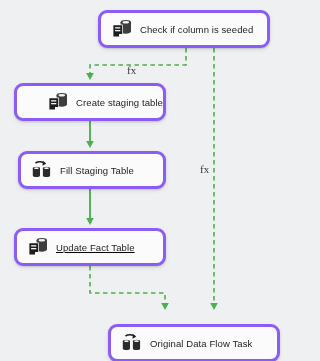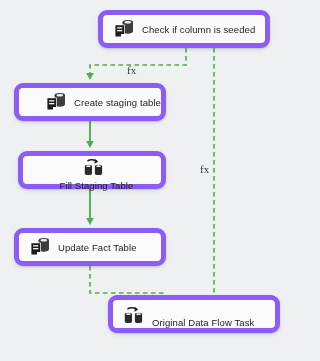--- a/index.html
+++ b/index.html
@@ -23,21 +23,21 @@
     position: absolute;
     left: 0;
     top: 0;
     width: 300px;
     height: 361px;
   }
   .task-box {
     position: absolute;
     box-sizing: border-box;
     background: #fbfbfb;
-    border: 5px solid #8b5cf6;
+    border: 3px solid #8b5cf6;
     border-radius: 9px;
     box-shadow: 0 1px 2px rgba(0,0,0,0.13), 0 2px 5px rgba(0,0,0,0.07);
     display: flex;
     align-items: center;
     padding-left: 9px;
     z-index: 5;
   }
   .task-icon {
     flex: 0 0 auto;
     width: 24px;
@@ -115,48 +115,48 @@
       <path d="M10.6,5.3 L10.6,14.6 C10.6,15.8 13,16.8 15.8,16.8 C18.6,16.8 21,15.8 21,14.6 L21,5.3 Z" fill="#3d3d3d"></path>
       <ellipse cx="15.8" cy="5.3" rx="3.3" ry="1.3" fill="#f2f2f2"></ellipse>
       <path d="M3.4,8.2 L12.2,8.2 L12.2,17.0 L9.0,17.0 L9.0,19.6 L3.4,19.6 Z" fill="#1d1d1d" stroke="#f7f7f7" stroke-width="1.5" stroke-linejoin="round"></path>
       <path d="M3.4,8.2 L12.2,8.2 L12.2,17.0 L9.0,17.0 L9.0,19.6 L3.4,19.6 Z" fill="#1d1d1d"></path>
       <rect x="5.1" y="10.2" width="5.2" height="1.3" fill="#f7f7f7"></rect>
       <rect x="5.1" y="13.0" width="5.2" height="1.3" fill="#f7f7f7"></rect>
     </svg>
     <span class="task-label">Create staging table</span>
   </div>
 
-  <div class="task-box" style="left:18px; top:151px; width:148px; height:38px;flex-direction:column;">
+  <div class="task-box" style="left:18px; top:151px; width:148px; height:38px;">
     <svg class="task-icon" viewBox="0 0 24 24" xmlns="http://www.w3.org/2000/svg">
       <path d="M5.5,5.0 C8.2,3.2 12.4,3.4 14.9,5.4" fill="none" stroke="#1d1d1d" stroke-width="1.7"></path>
       <path d="M12.9,3.0 L16.2,5.8 L12.5,7.7 Z" fill="#1d1d1d"></path>
       <ellipse cx="6.4" cy="10.2" rx="3.6" ry="1.5" fill="#2b2b2b"></ellipse>
       <path d="M2.8,10.2 L2.8,17.4 C2.8,18.3 4.4,19.0 6.4,19.0 C8.4,19.0 10.0,18.3 10.0,17.4 L10.0,10.2 Z" fill="#2b2b2b"></path>
       <ellipse cx="6.4" cy="10.2" rx="2.3" ry="0.9" fill="#f2f2f2"></ellipse>
       <ellipse cx="16.5" cy="10.2" rx="3.6" ry="1.5" fill="#2b2b2b"></ellipse>
       <path d="M12.9,10.2 L12.9,17.4 C12.9,18.3 14.5,19.0 16.5,19.0 C18.5,19.0 20.1,18.3 20.1,17.4 L20.1,10.2 Z" fill="#2b2b2b"></path>
       <ellipse cx="16.5" cy="10.2" rx="2.3" ry="0.9" fill="#f2f2f2"></ellipse>
     </svg>
     <span class="task-label">Fill Staging Table</span>
   </div>
 
-  <div class="task-box" style="left:14px; top:228px; width:152px; height:38px;">
+  <div class="task-box" style="left:14px; top:228px; width:152px; height:38px;text-decoration:underline;">
     <svg class="task-icon" viewBox="0 0 24 24" xmlns="http://www.w3.org/2000/svg">
       <ellipse cx="15.8" cy="5.3" rx="5.2" ry="2.2" fill="#3d3d3d"></ellipse>
       <path d="M10.6,5.3 L10.6,14.6 C10.6,15.8 13,16.8 15.8,16.8 C18.6,16.8 21,15.8 21,14.6 L21,5.3 Z" fill="#3d3d3d"></path>
       <ellipse cx="15.8" cy="5.3" rx="3.3" ry="1.3" fill="#f2f2f2"></ellipse>
       <path d="M3.4,8.2 L12.2,8.2 L12.2,17.0 L9.0,17.0 L9.0,19.6 L3.4,19.6 Z" fill="#1d1d1d" stroke="#f7f7f7" stroke-width="1.5" stroke-linejoin="round"></path>
       <path d="M3.4,8.2 L12.2,8.2 L12.2,17.0 L9.0,17.0 L9.0,19.6 L3.4,19.6 Z" fill="#1d1d1d"></path>
       <rect x="5.1" y="10.2" width="5.2" height="1.3" fill="#f7f7f7"></rect>
       <rect x="5.1" y="13.0" width="5.2" height="1.3" fill="#f7f7f7"></rect>
     </svg>
     <span class="task-label">Update Fact Table</span>
   </div>
 
-  <div class="task-box" style="left:108px; top:295px; width:172px; height:38px;align-items:flex-end;">
+  <div class="task-box" style="left:108px; top:324px; width:172px; height:38px;">
     <svg class="task-icon" viewBox="0 0 24 24" xmlns="http://www.w3.org/2000/svg">
       <path d="M5.5,5.0 C8.2,3.2 12.4,3.4 14.9,5.4" fill="none" stroke="#1d1d1d" stroke-width="1.7"></path>
       <path d="M12.9,3.0 L16.2,5.8 L12.5,7.7 Z" fill="#1d1d1d"></path>
       <ellipse cx="6.4" cy="10.2" rx="3.6" ry="1.5" fill="#2b2b2b"></ellipse>
       <path d="M2.8,10.2 L2.8,17.4 C2.8,18.3 4.4,19.0 6.4,19.0 C8.4,19.0 10.0,18.3 10.0,17.4 L10.0,10.2 Z" fill="#2b2b2b"></path>
       <ellipse cx="6.4" cy="10.2" rx="2.3" ry="0.9" fill="#f2f2f2"></ellipse>
       <ellipse cx="16.5" cy="10.2" rx="3.6" ry="1.5" fill="#2b2b2b"></ellipse>
       <path d="M12.9,10.2 L12.9,17.4 C12.9,18.3 14.5,19.0 16.5,19.0 C18.5,19.0 20.1,18.3 20.1,17.4 L20.1,10.2 Z" fill="#2b2b2b"></path>
       <ellipse cx="16.5" cy="10.2" rx="2.3" ry="0.9" fill="#f2f2f2"></ellipse>
     </svg>

